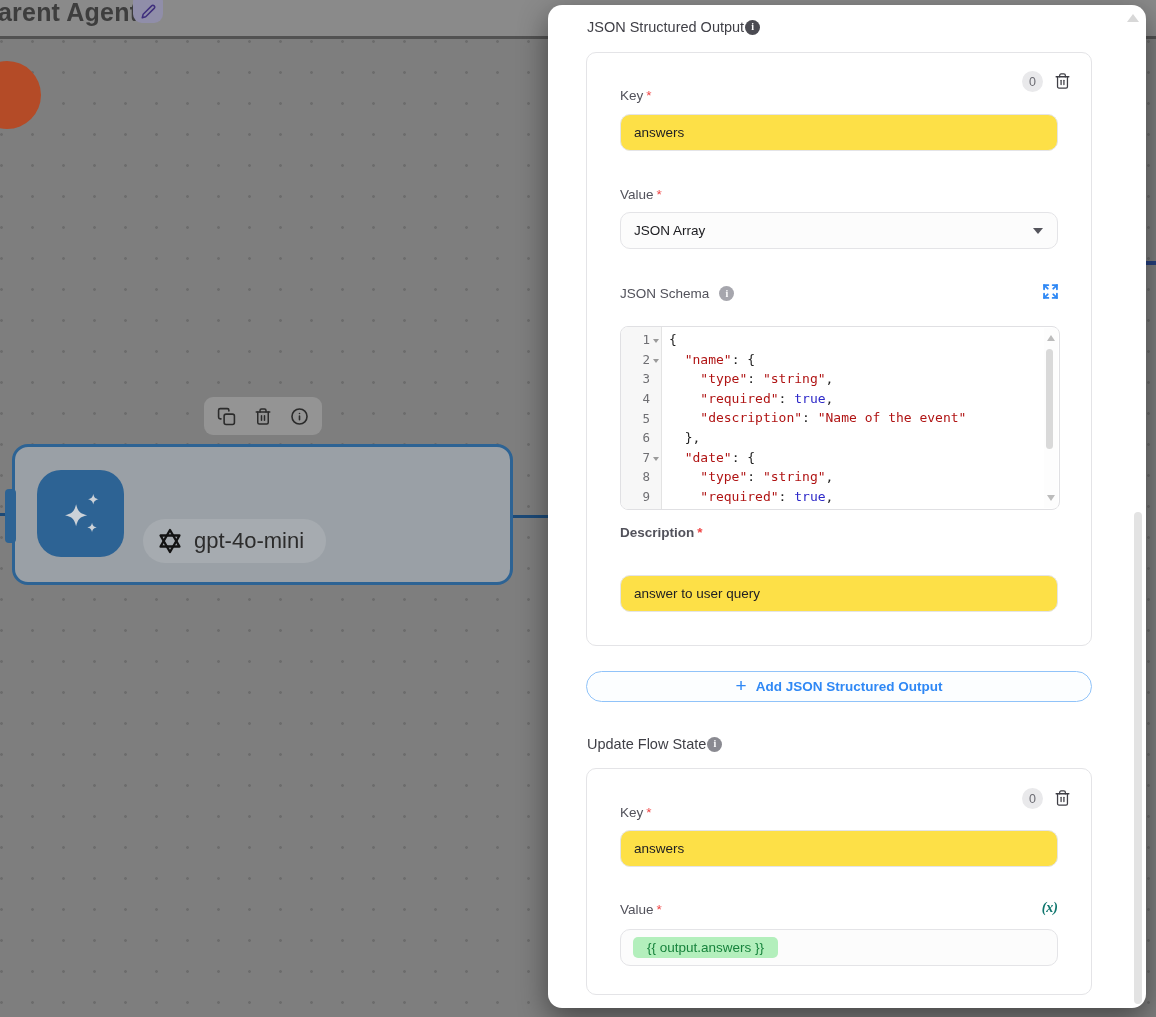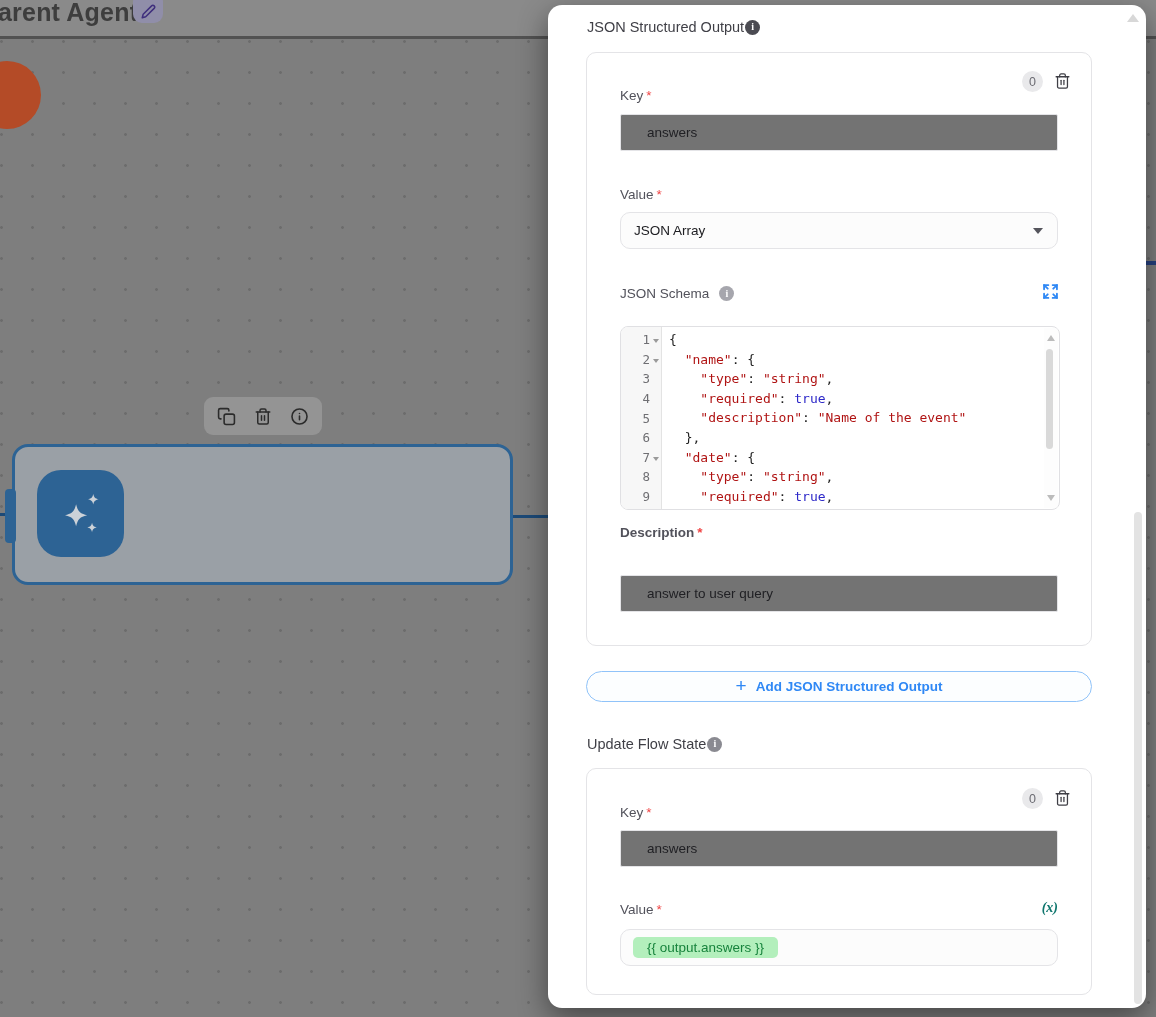--- a/index.html
+++ b/index.html
@@ -66,22 +66,22 @@
 
   .count-badge { position: absolute; width: 21px; height: 21px; border-radius: 50%;
     background: #e9e9eb; color: #6b6b72; font-size: 12.5px; display: flex;
     align-items: center; justify-content: center; }
   .trash-btn { position: absolute; background: none; border: none; cursor: pointer; padding: 0; line-height: 0; }
 
   .field-label { position: absolute; left: 33px; font-size: 13.5px; color: #52525b; }
   .req { color: #f04444; margin-left: 3px; }
 
   .text-input { position: absolute; left: 33px; right: 33px; height: 37px;
-    border: 1px solid #e4e4e7; border-radius: 2px; background: #737373;
-    font-family: "Liberation Sans", sans-serif; font-size: 13.5px; color: #202024; padding: 0 26px; outline: none; }
+    border: 1px solid #e4e4e7; border-radius: 10px; background: #fde047;
+    font-family: "Liberation Sans", sans-serif; font-size: 13.5px; color: #202024; padding: 0 13px; outline: none; }
 
   .select-box { position: absolute; left: 33px; right: 33px; height: 37px;
     border: 1px solid #e4e4e7; border-radius: 10px; background: #fcfcfc;
     display: flex; align-items: center; padding: 0 13px; font-size: 13.5px; color: #202024; cursor: pointer; }
   .chevron-down { position: absolute; right: 14px; width: 0; height: 0;
     border-left: 5px solid transparent; border-right: 5px solid transparent; border-top: 6px solid #55555c; }
 
   .schema-row { position: absolute; left: 33px; top: 233px; display: flex; align-items: center; gap: 10px; }
   .expand-btn { position: absolute; right: 33px; top: 231px; background: none; border: none; cursor: pointer; line-height: 0; padding: 0; }
 
@@ -178,20 +178,27 @@
   <div class="node-icon-square">
     <svg width="54" height="54" viewBox="0 0 44 44">
       <defs>
         <path id="spk" d="M0,-9 C1.5,-3 3,-1.5 9,0 C3,1.5 1.5,3 0,9 C-1.5,3 -3,1.5 -9,0 C-3,-1.5 -1.5,-3 0,-9 Z"></path>
       </defs>
       <use href="#spk" transform="translate(18,23)" fill="#ccd2d8"></use>
       <use href="#spk" transform="translate(32,10) scale(0.48)" fill="#ccd2d8"></use>
       <use href="#spk" transform="translate(31,33) scale(0.42)" fill="#ccd2d8"></use>
     </svg>
   </div>
+  <div class="model-pill">
+    <svg width="28" height="28" viewBox="0 0 24 24" fill="none" stroke="#131313" stroke-width="2" stroke-linejoin="round">
+      <path d="M12 2.6 L20.1 16.7 H3.9 Z"></path>
+      <path d="M12 21.4 L3.9 7.3 H20.1 Z"></path>
+    </svg>
+    <span class="model-name">gpt-4o-mini</span>
+  </div>
 </div>
 
 <div class="panel">
   <div class="panel-scroll-up"></div>
   <div class="panel-scroll-thumb"></div>
 
   <div class="section-header sh-1">
     <span class="section-title">JSON Structured Output</span>
     <span class="info-dot info-dark"></span>
   </div>

